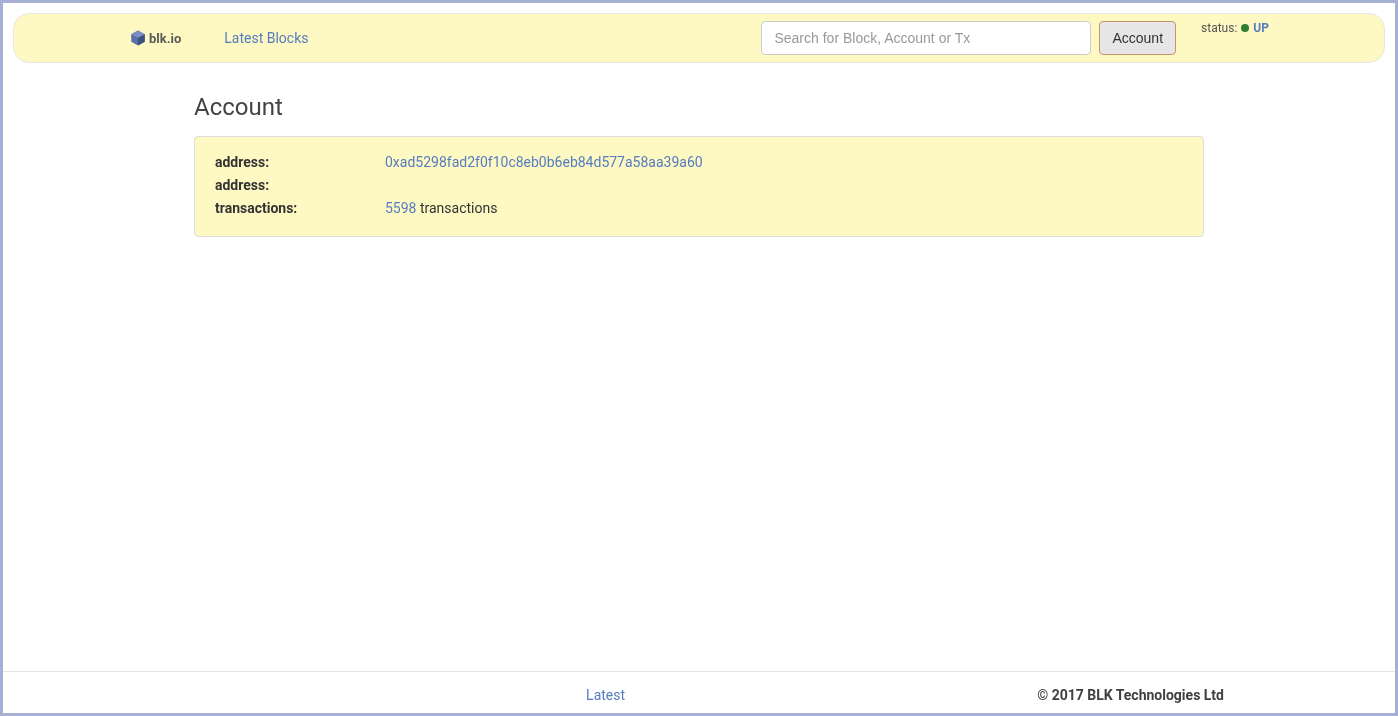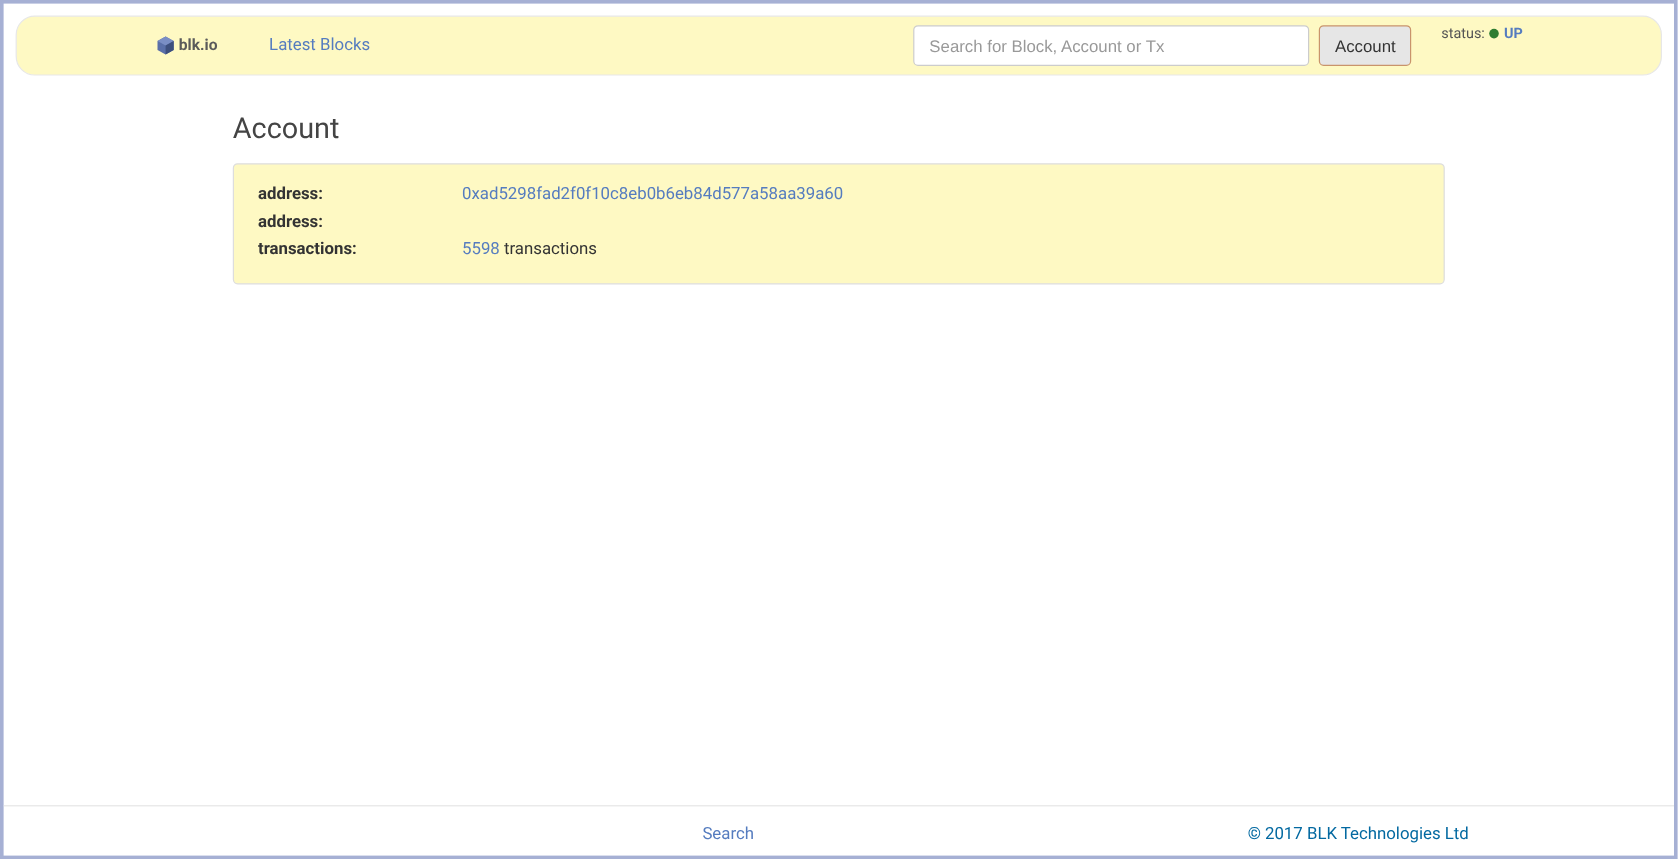--- a/index.html
+++ b/index.html
@@ -170,22 +170,22 @@
     .footer-center {
       flex: 1;
       text-align: center;
     }
     .footer-center a {
       color: #557cbf;
       text-decoration: none;
       cursor: pointer;
     }
     .footer-right {
-      color: #0369a1;
-      font-weight: normal;
+      color: #404040;
+      font-weight: bold;
     }
   </style>
 </head>
 <body>
 
 <nav class="navbar">
   <div class="navbar-inner">
     <a class="brand">
       <span class="brand-icon">
         <svg viewBox="0 0 24 24" width="18" height="18">
@@ -233,17 +233,17 @@
       <div class="detail-value">
         <a class="link">5598</a><span> transactions</span>
       </div>
     </div>
   </div>
 </div>
 
 <footer class="footer">
   <div class="footer-inner">
     <div class="footer-center">
-      <a>Search</a>
+      <a>Latest</a>
     </div>
     <div class="footer-right">© 2017 BLK Technologies Ltd</div>
   </div>
 </footer>
 
 </body></html>

